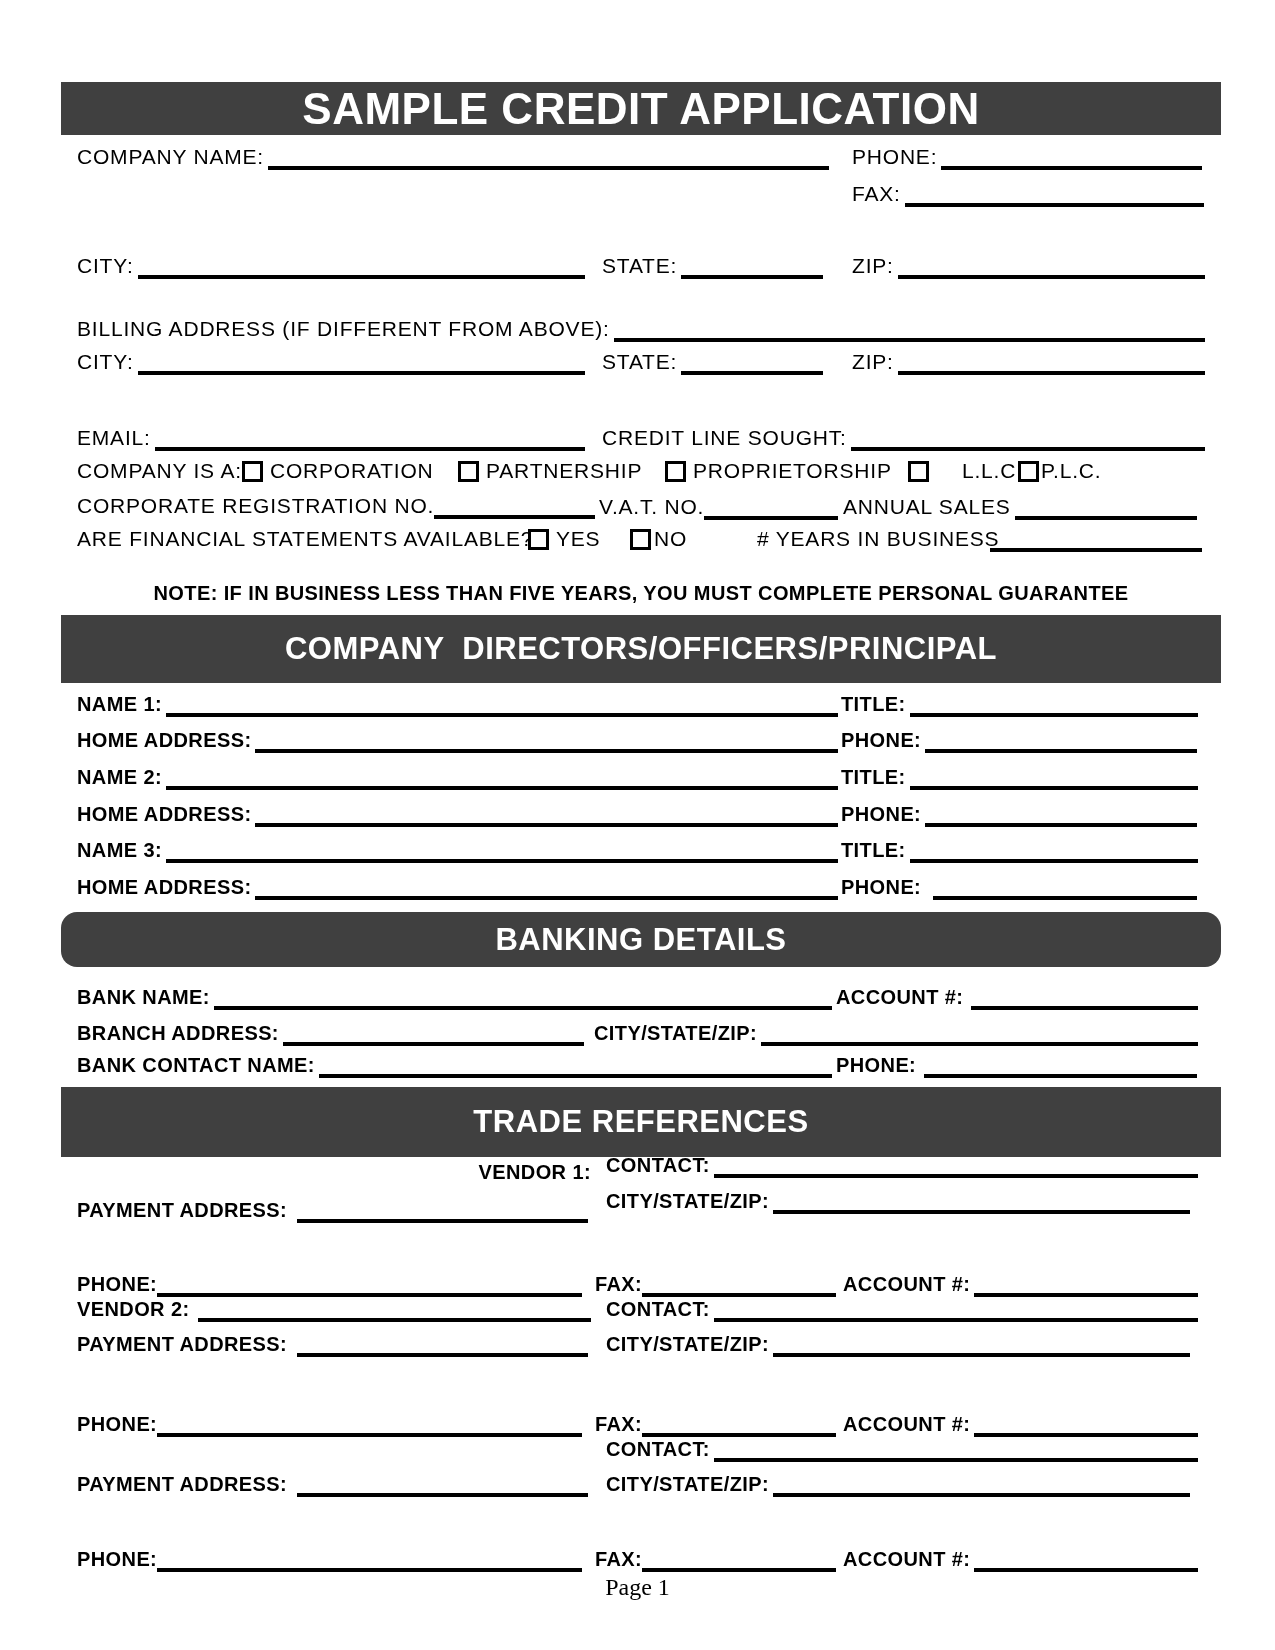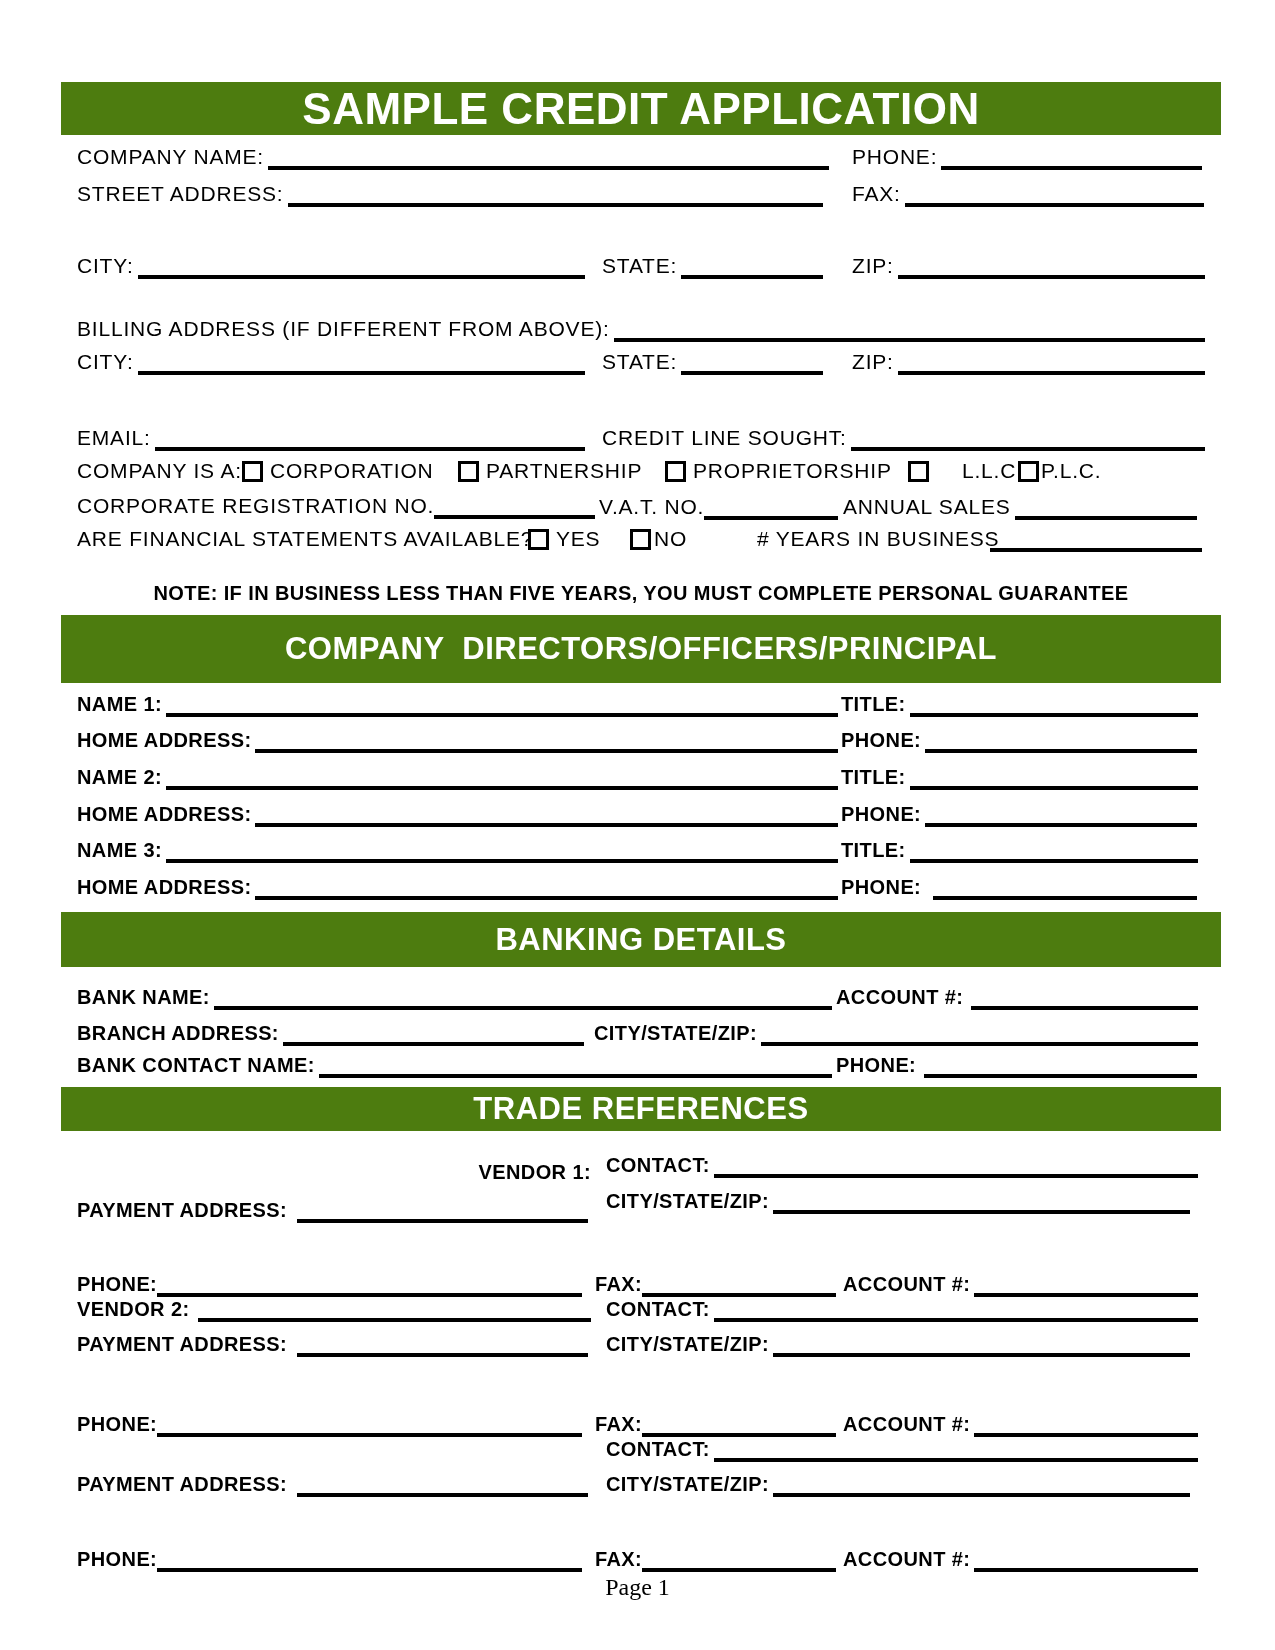--- a/index.html
+++ b/index.html
@@ -1,19 +1,19 @@
 <!DOCTYPE html>
 <html><head>
 <meta charset="utf-8">
 <style>
   html,body{margin:0;padding:0;background:#fff;}
   .page{position:relative;width:1275px;height:1650px;background:#ffffff;overflow:hidden;
         font-family:"Liberation Sans","DejaVu Sans",sans-serif;color:#000;}
   
-  .bar{position:absolute;left:61px;width:1160px;background:#4d7c0f;display:flex;
+  .bar{position:absolute;left:61px;width:1160px;background:#404040;display:flex;
        align-items:center;justify-content:center;}
   .bar-title{color:#fff;font-weight:700;white-space:pre;letter-spacing:.5px;}
   
   .cell{position:absolute;display:flex;align-items:flex-end;height:30px;}
   .lbl{white-space:pre;flex:none;font:400 21px/28px "Liberation Sans","DejaVu Sans",sans-serif;
        letter-spacing:.8px;}
   .blbl{white-space:pre;flex:none;font:700 20px/28px "Liberation Sans","DejaVu Sans",sans-serif;
         letter-spacing:.4px;}
   .fl{flex:1;height:4px;background:#000;margin-bottom:1px;margin-left:4px;}
   .absline{position:absolute;height:4px;background:#000;}
@@ -37,24 +37,20 @@
 
   <div class="cell" style="left:77px;top:141px;width:752px;">
     <span class="lbl">COMPANY NAME:</span>
     <span class="fl"></span>
   </div>
   <div class="cell" style="left:852px;top:141px;width:350px;">
     <span class="lbl">PHONE:</span>
     <span class="fl"></span>
   </div>
 
-  <div class="cell" style="left:77px;top:178px;width:746px;">
-    <span class="lbl">STREET ADDRESS:</span>
-    <span class="fl"></span>
-  </div>
   <div class="cell" style="left:852px;top:178px;width:352px;">
     <span class="lbl">FAX:</span>
     <span class="fl"></span>
   </div>
 
   <div class="cell" style="left:77px;top:250px;width:508px;">
     <span class="lbl">CITY:</span>
     <span class="fl"></span>
   </div>
   <div class="cell" style="left:602px;top:250px;width:221px;">
@@ -188,21 +184,21 @@
   </div>
   <div class="cell" style="left:77px;top:871px;width:761px;">
     <span class="blbl">HOME ADDRESS:</span>
     <span class="fl"></span>
   </div>
   <div class="cell" style="left:841px;top:871px;width:356px;">
     <span class="blbl">PHONE:</span>
     <span class="fl" style="margin-left:12px;"></span>
   </div>
 
-  <div class="bar" style="top:912px;height:55px;">
+  <div class="bar" style="top:912px;height:55px;border-radius:16px;">
     <span class="bar-title" style="font-size:31px;">BANKING DETAILS</span>
   </div>
 
   <div class="cell" style="left:77px;top:981px;width:755px;">
     <span class="blbl">BANK NAME:</span>
     <span class="fl"></span>
   </div>
   <div class="cell" style="left:836px;top:981px;width:362px;">
     <span class="blbl">ACCOUNT #:</span>
     <span class="fl" style="margin-left:8px;"></span>
@@ -217,21 +213,21 @@
   </div>
   <div class="cell" style="left:77px;top:1049px;width:755px;">
     <span class="blbl">BANK CONTACT NAME:</span>
     <span class="fl"></span>
   </div>
   <div class="cell" style="left:836px;top:1049px;width:361px;">
     <span class="blbl">PHONE:</span>
     <span class="fl" style="margin-left:8px;"></span>
   </div>
 
-  <div class="bar" style="top:1087px;height:44px;">
+  <div class="bar" style="top:1087px;height:70px;">
     <span class="bar-title" style="font-size:31px;">TRADE REFERENCES</span>
   </div>
 
   <div class="cell" style="left:77px;top:1158px;width:514px;flex-direction:column;">
     <span class="blbl">VENDOR 1:</span>
     <span class="fl" style="margin-left:8px;"></span>
   </div>
   <div class="cell" style="left:606px;top:1149px;width:592px;">
     <span class="blbl">CONTACT:</span>
     <span class="fl"></span>

